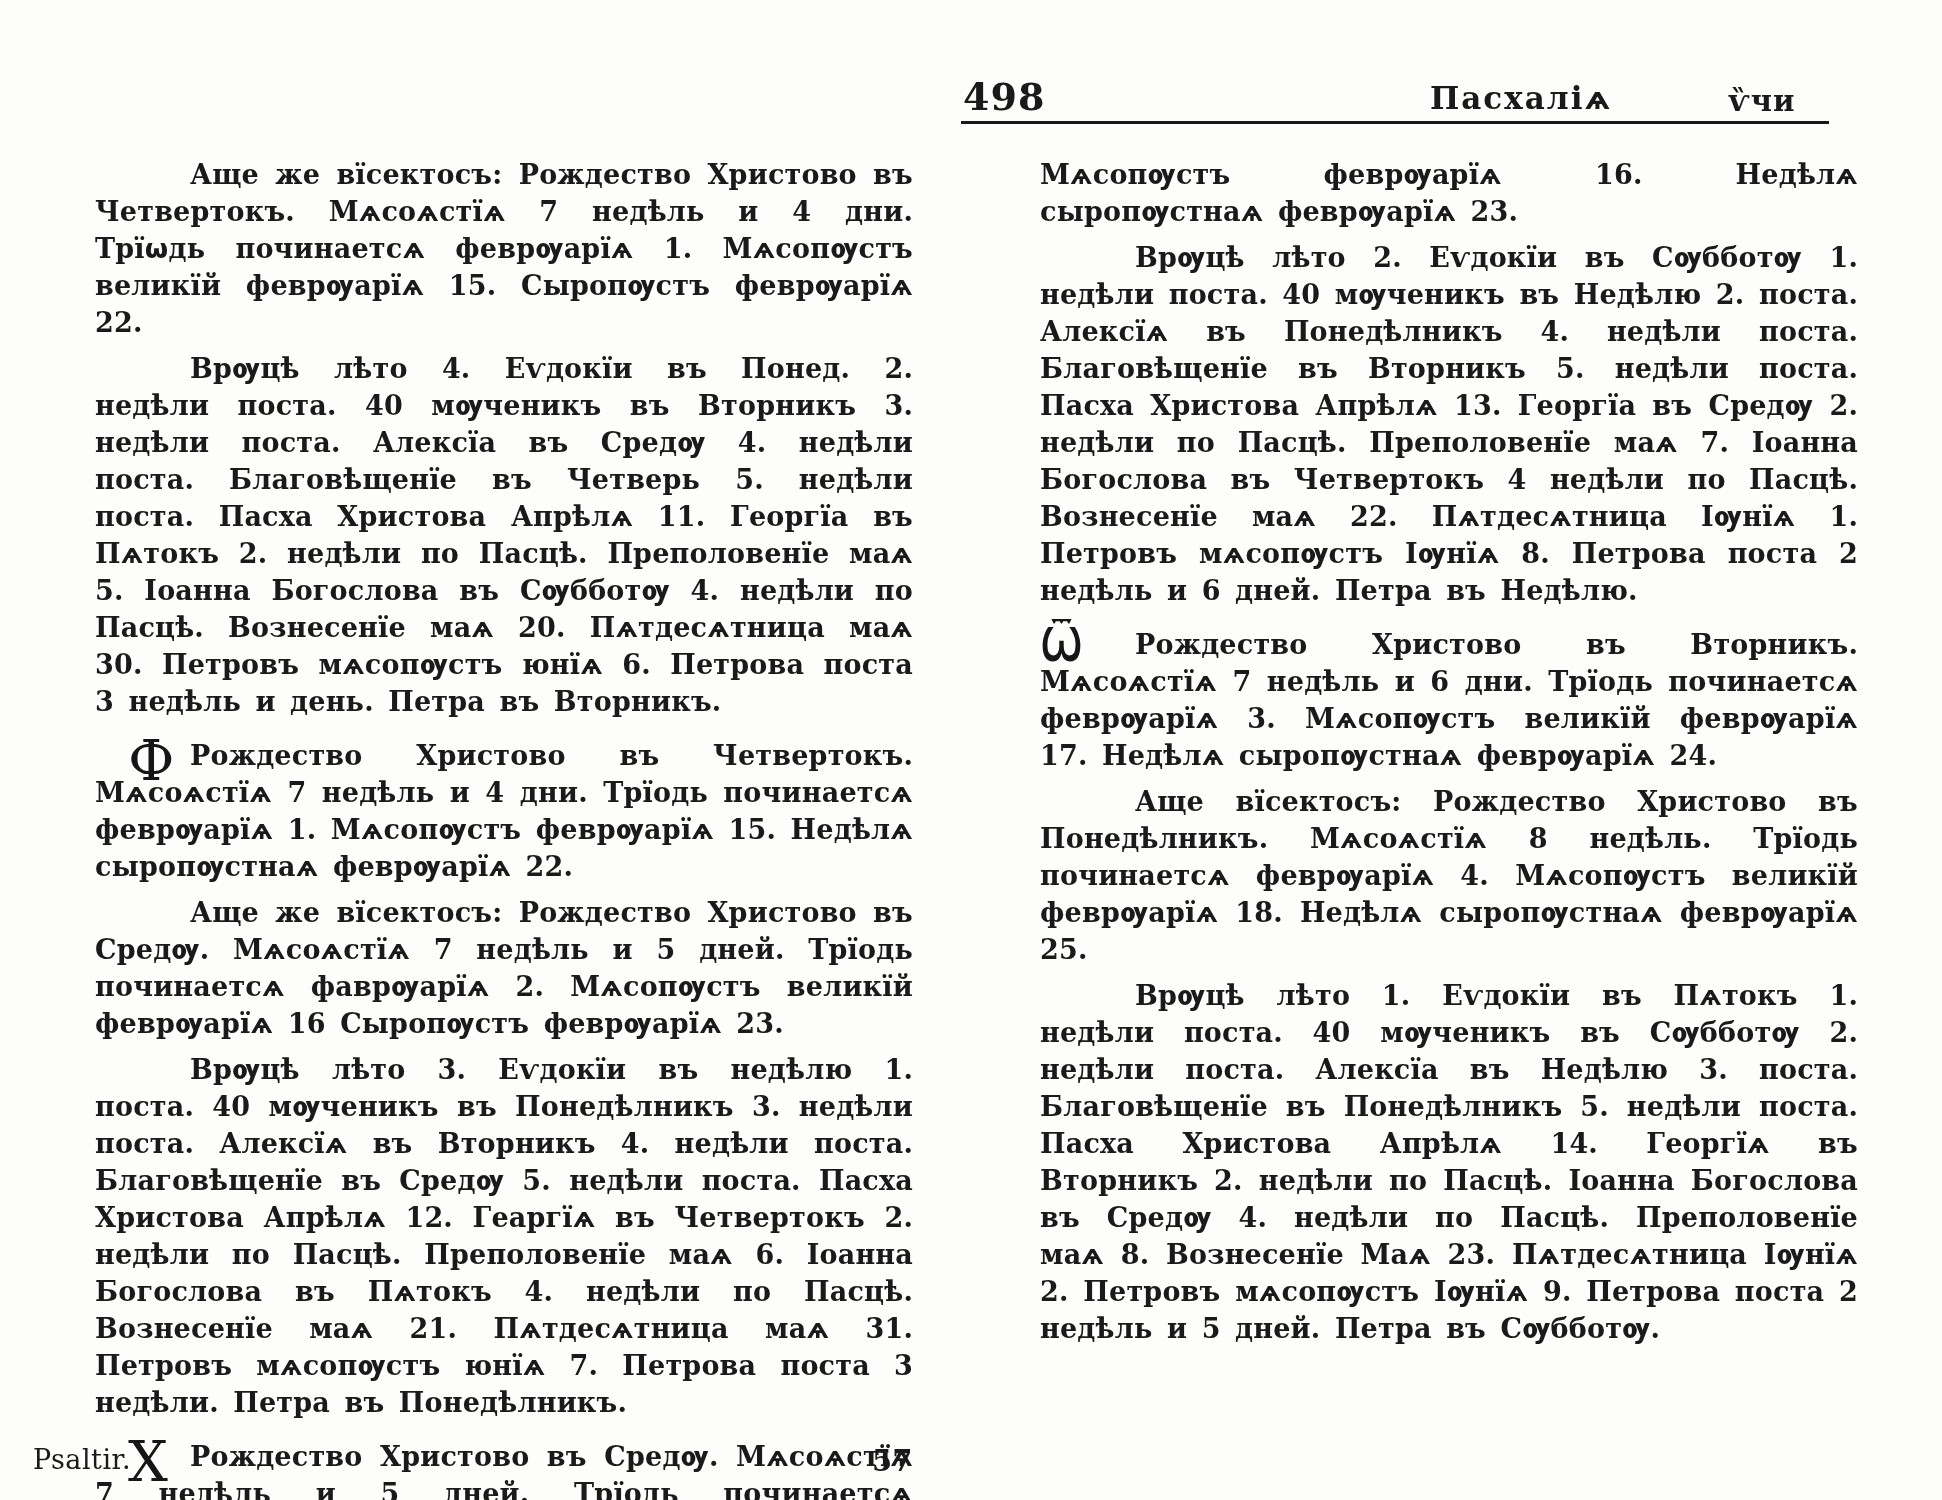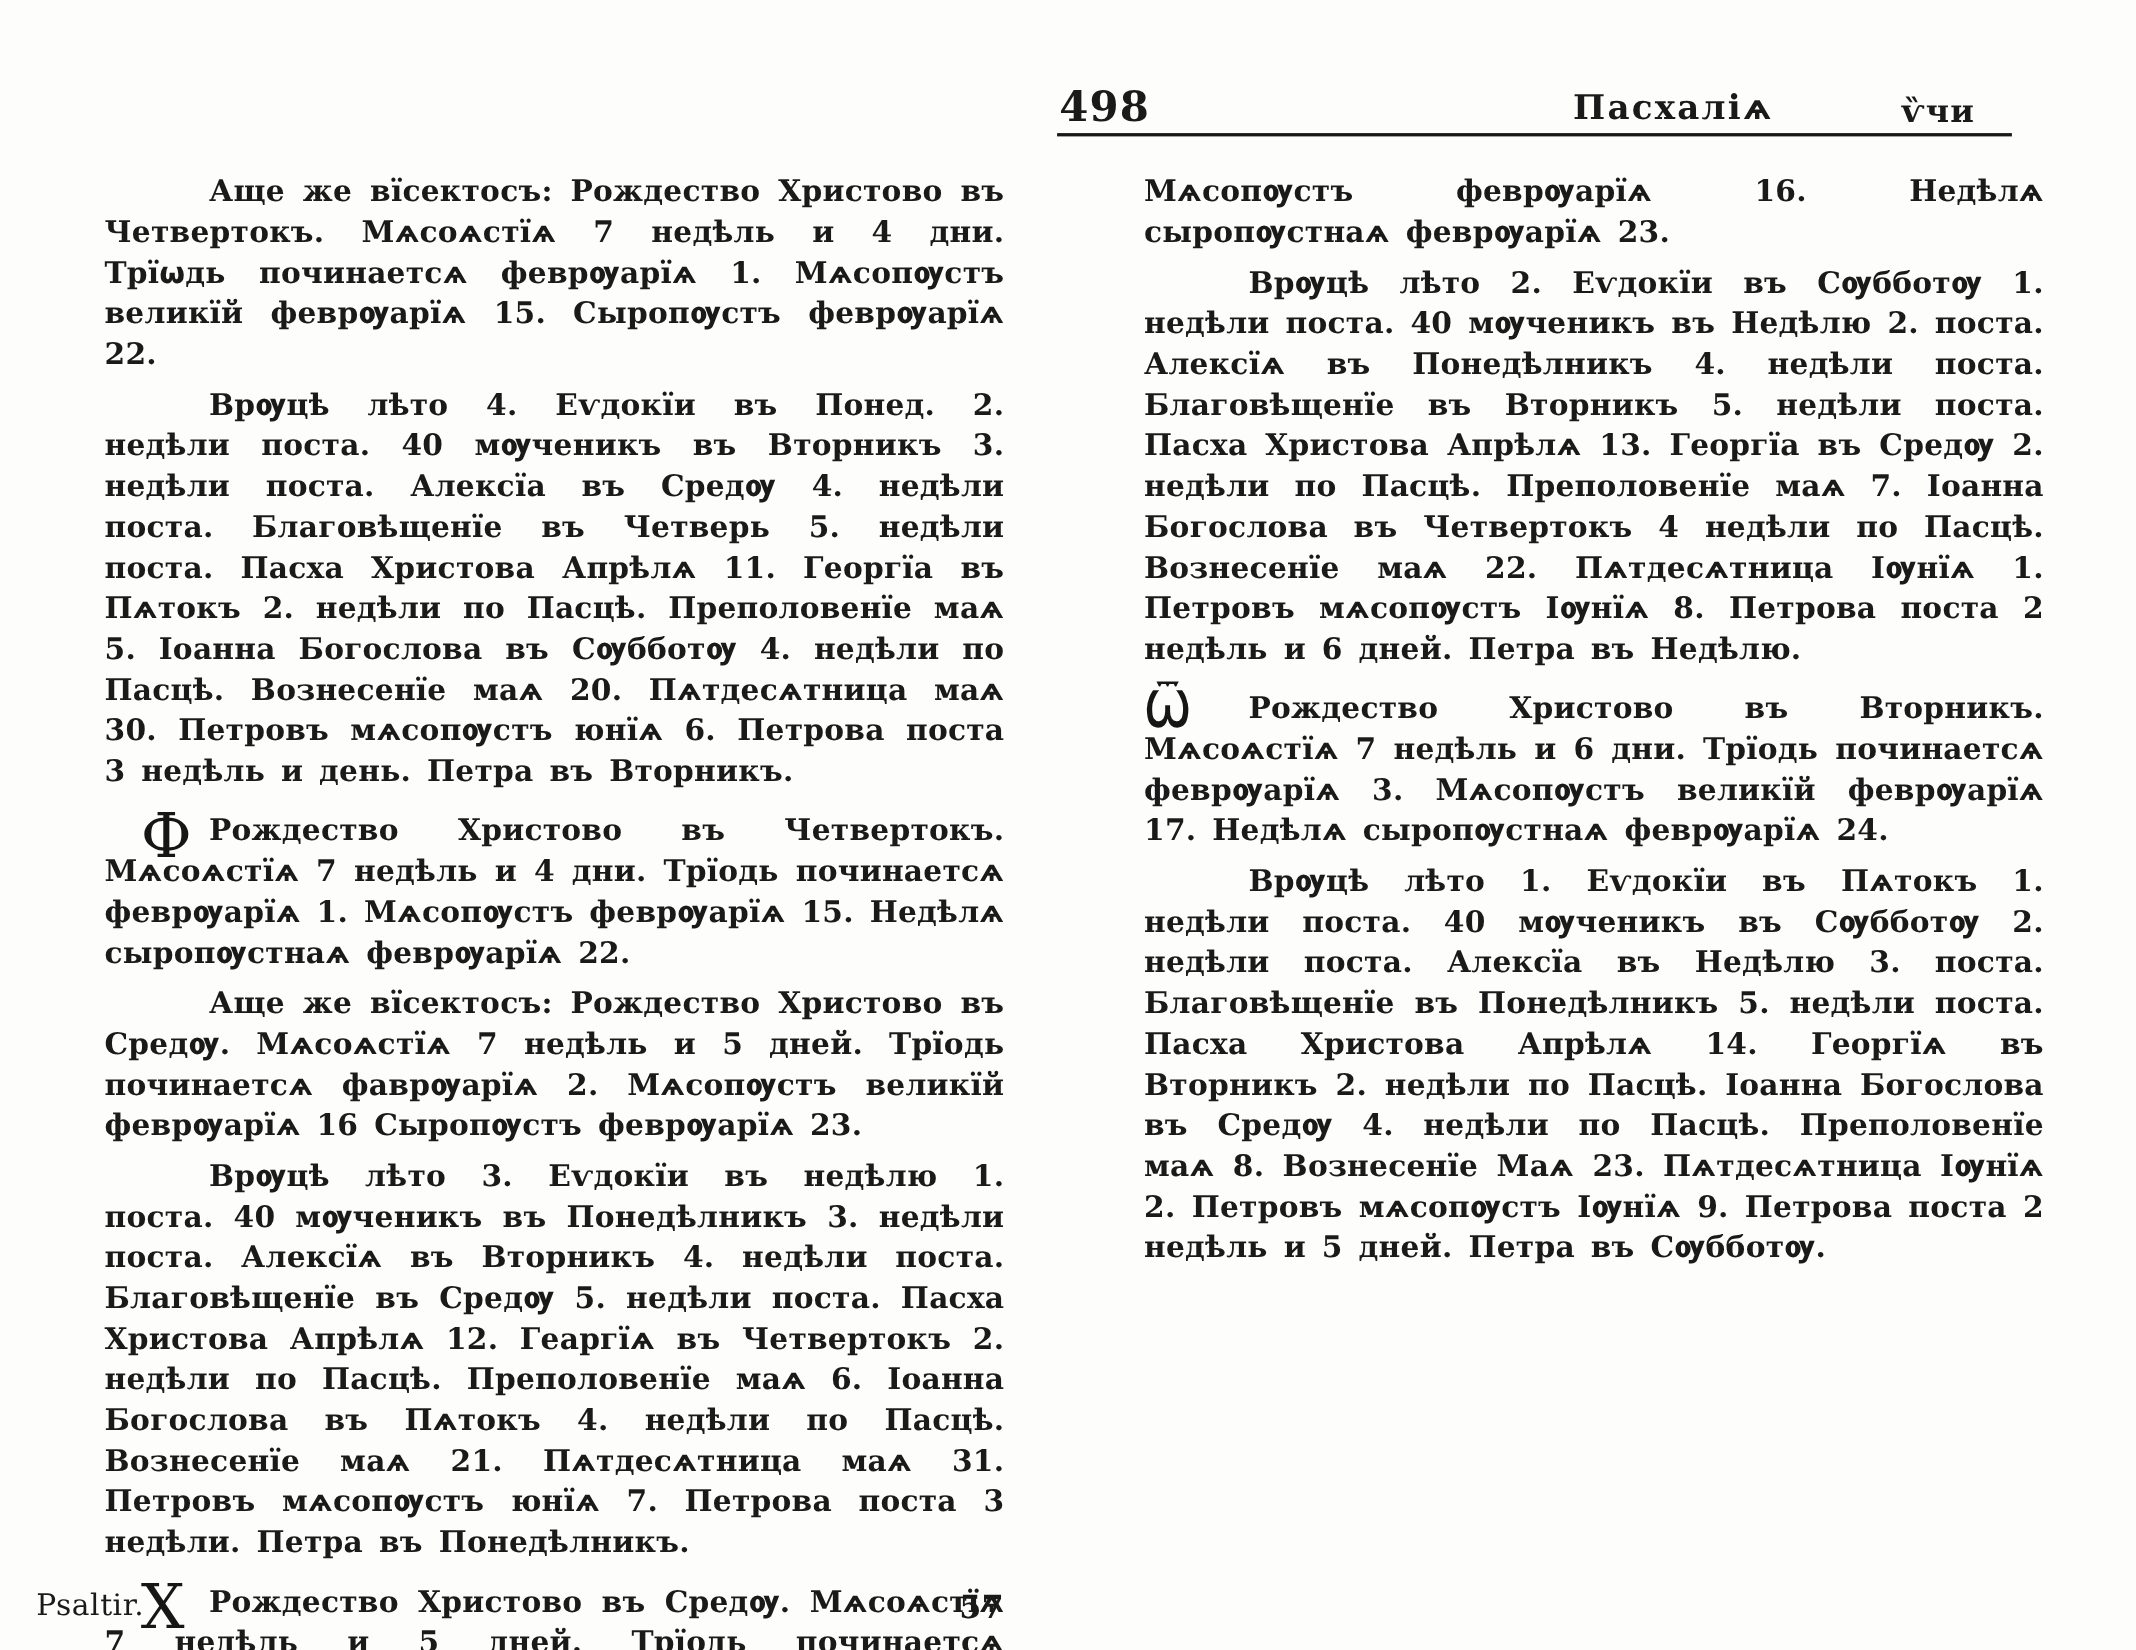--- a/index.html
+++ b/index.html
@@ -66,19 +66,20 @@
     </p>
   </div>
 
   <div class="col col-right">
     <p class="para noindent"><span>Мѧсопѹстъ феврѹарїѧ 16. Недѣлѧ сыропѹстнаѧ феврѹарїѧ 23.</span></p>
     <p class="para"><span>Врѹцѣ лѣто 2. Еѵдокїи въ Сѹбботѹ 1. недѣли поста. 40 мѹченикъ въ Недѣлю 2. поста. Алексїѧ въ Понедѣлникъ 4. недѣли поста. Благовѣщенїе въ Вторникъ 5. недѣли поста. Пасха Христова Апрѣлѧ 13. Георгїа въ Средѹ 2. недѣли по Пасцѣ. Преполовенїе маѧ 7. Іоанна Богослова въ Четвертокъ 4 недѣли по Пасцѣ. Вознесенїе маѧ 22. Пѧтдесѧтница Іѹнїѧ 1. Петровъ мѧсопѹстъ Іѹнїѧ 8. Петрова поста 2 недѣль и 6 дней. Петра въ Недѣлю.</span></p>
     <p class="para sect">
       <span class="margin-letter ml-right">Ѿ</span>
       <span>Рождество Христово въ Вторникъ. Мѧсоѧстїѧ 7 недѣль и 6 дни. Трїодь починаетсѧ феврѹарїѧ 3. Мѧсопѹстъ великїй феврѹарїѧ 17. Недѣлѧ сыропѹстнаѧ феврѹарїѧ 24.</span>
     </p>
+    <p class="para"><span>Аще вїсектосъ: Рождество Христово въ Понедѣлникъ. Мѧсоѧстїѧ 8 недѣль. Трїодь починаетсѧ феврѹарїѧ 4. Мѧсопѹстъ великїй феврѹарїѧ 18. Недѣлѧ сыропѹстнаѧ феврѹарїѧ 25.</span></p>
     <p class="para"><span>Врѹцѣ лѣто 1. Еѵдокїи въ Пѧтокъ 1. недѣли поста. 40 мѹченикъ въ Сѹбботѹ 2. недѣли поста. Алексїа въ Недѣлю 3. поста. Благовѣщенїе въ Понедѣлникъ 5. недѣли поста. Пасха Христова Апрѣлѧ 14. Георгїѧ въ Вторникъ 2. недѣли по Пасцѣ. Іоанна Богослова въ Средѹ 4. недѣли по Пасцѣ. Преполовенїе маѧ 8. Вознесенїе Маѧ 23. Пѧтдесѧтница Іѹнїѧ 2. Петровъ мѧсопѹстъ Іѹнїѧ 9. Петрова поста 2 недѣль и 5 дней. Петра въ Сѹбботѹ.</span></p>
   </div>
 
   <span class="footer-sig">Psaltir.</span>
   <span class="footer-num">57</span>
 
 </div>
 
 </body></html>

